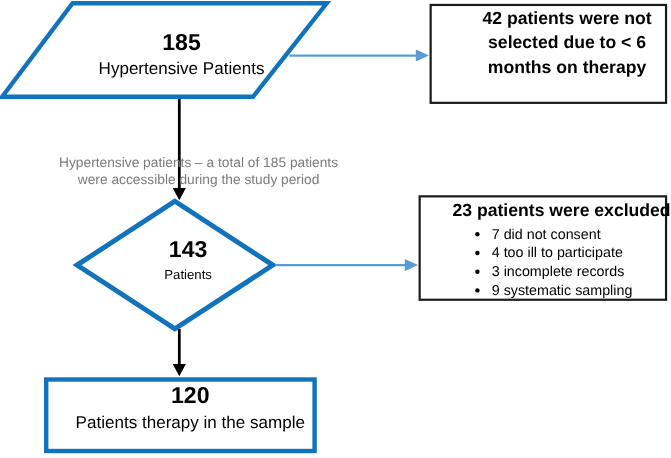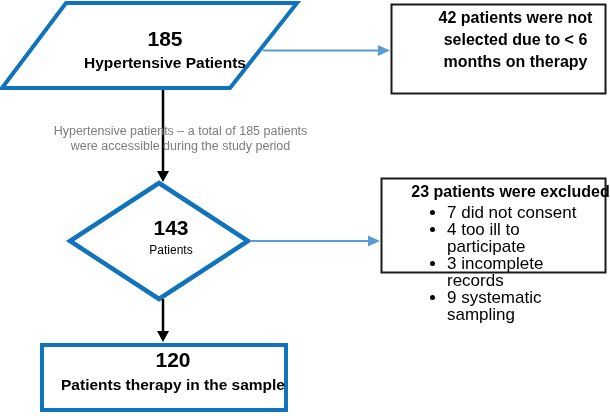--- a/index.html
+++ b/index.html
@@ -8,42 +8,42 @@
     width: 610px;
     height: 416px;
     background: #ffffff;
     font-family: "Liberation Sans", sans-serif;
     overflow: hidden;
   }
   .stage svg { position: absolute; left: 0; top: 0; }
   .overlay { position: absolute; color: #000; }
   .center { text-align: center; padding-left: 17px; }
   .node-value { font-size: 21px; font-weight: bold; line-height: 20px; }
-  .node-label-bold { font-size: 15.5px; font-weight: bold; line-height: 19px; }
+  .node-label-bold { font-size: 15.5px; font-weight: normal; line-height: 19px; }
   .node-label-reg { font-size: 12px; font-weight: normal; line-height: 19px; }
 
   .start-text   { left: 30px;  top: 29px;  width: 236px; }
   .start-text .node-label-bold { margin-top: 4px; }
 
-  .note-text    { left: 21px;  top: 124px; width: 285px;
+  .note-text    { left: 21px;  top: 141px; width: 285px;
                   font-size: 12.5px; line-height: 15px; color: #7c7c7c; }
 
   .decision-text { left: 84px; top: 218px; width: 140px; text-align: center; }
   .decision-text .node-label-reg { margin-top: 3px; }
 
   .included-text { left: 44px; top: 350px; width: 224px; }
   .included-text .node-label-bold { margin-top: 5px; }
 
   .notsel-text  { left: 393px; top: 7px;  width: 211px;
                   font-size: 16px; font-weight: bold; line-height: 22px; }
 
   .excl-title   { left: 383px; top: 183px; width: 221px;
                   font-size: 16px; font-weight: bold; }
   .excl-list    { left: 395px; top: 204px; width: 205px;
-                  font-size: 17px; line-height: 17px; }
+                  font-size: 13px; line-height: 17px; }
   .excl-list ul { margin: 0; padding: 0 0 0 52px; list-style: disc; }
 </style>
 </head>
 <body>
 
 <div class="stage">
 
   <svg width="610" height="416" viewBox="0 0 610 416">
 
     <polygon points="66,3 297,3 230,88 2,88" fill="#ffffff" stroke-width="4" stroke-linejoin="miter" stroke="#1073BC"></polygon>

